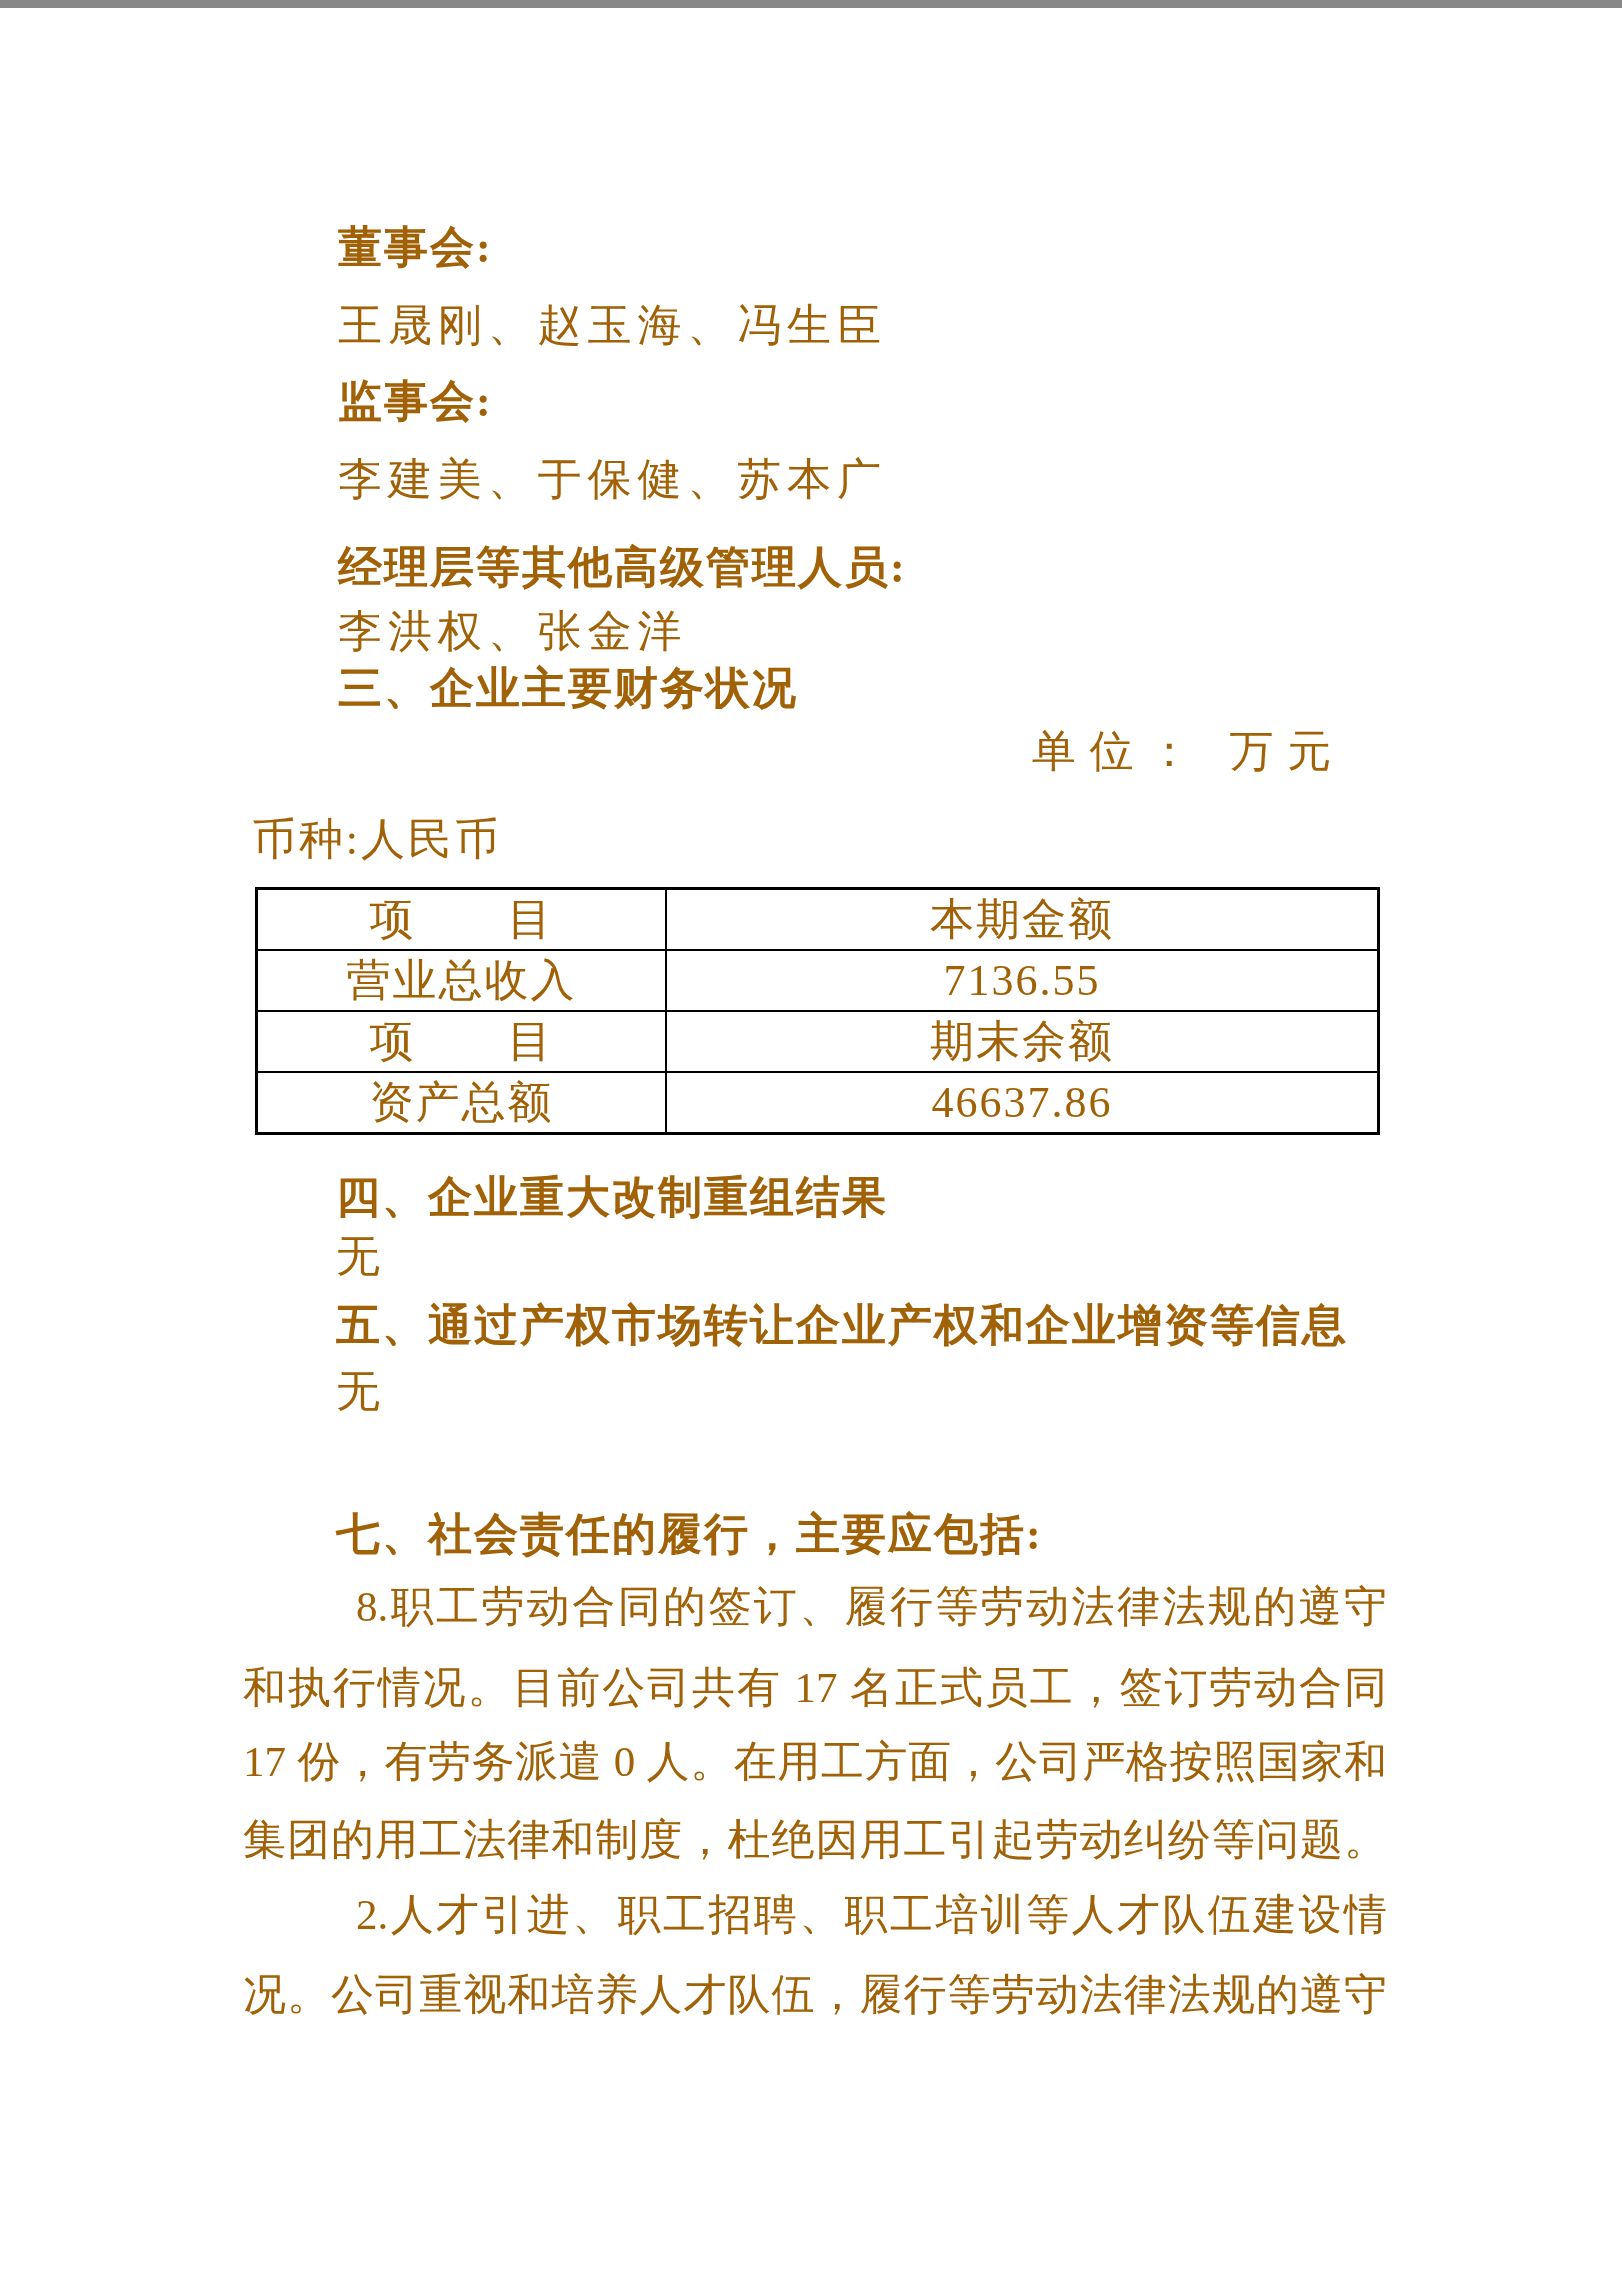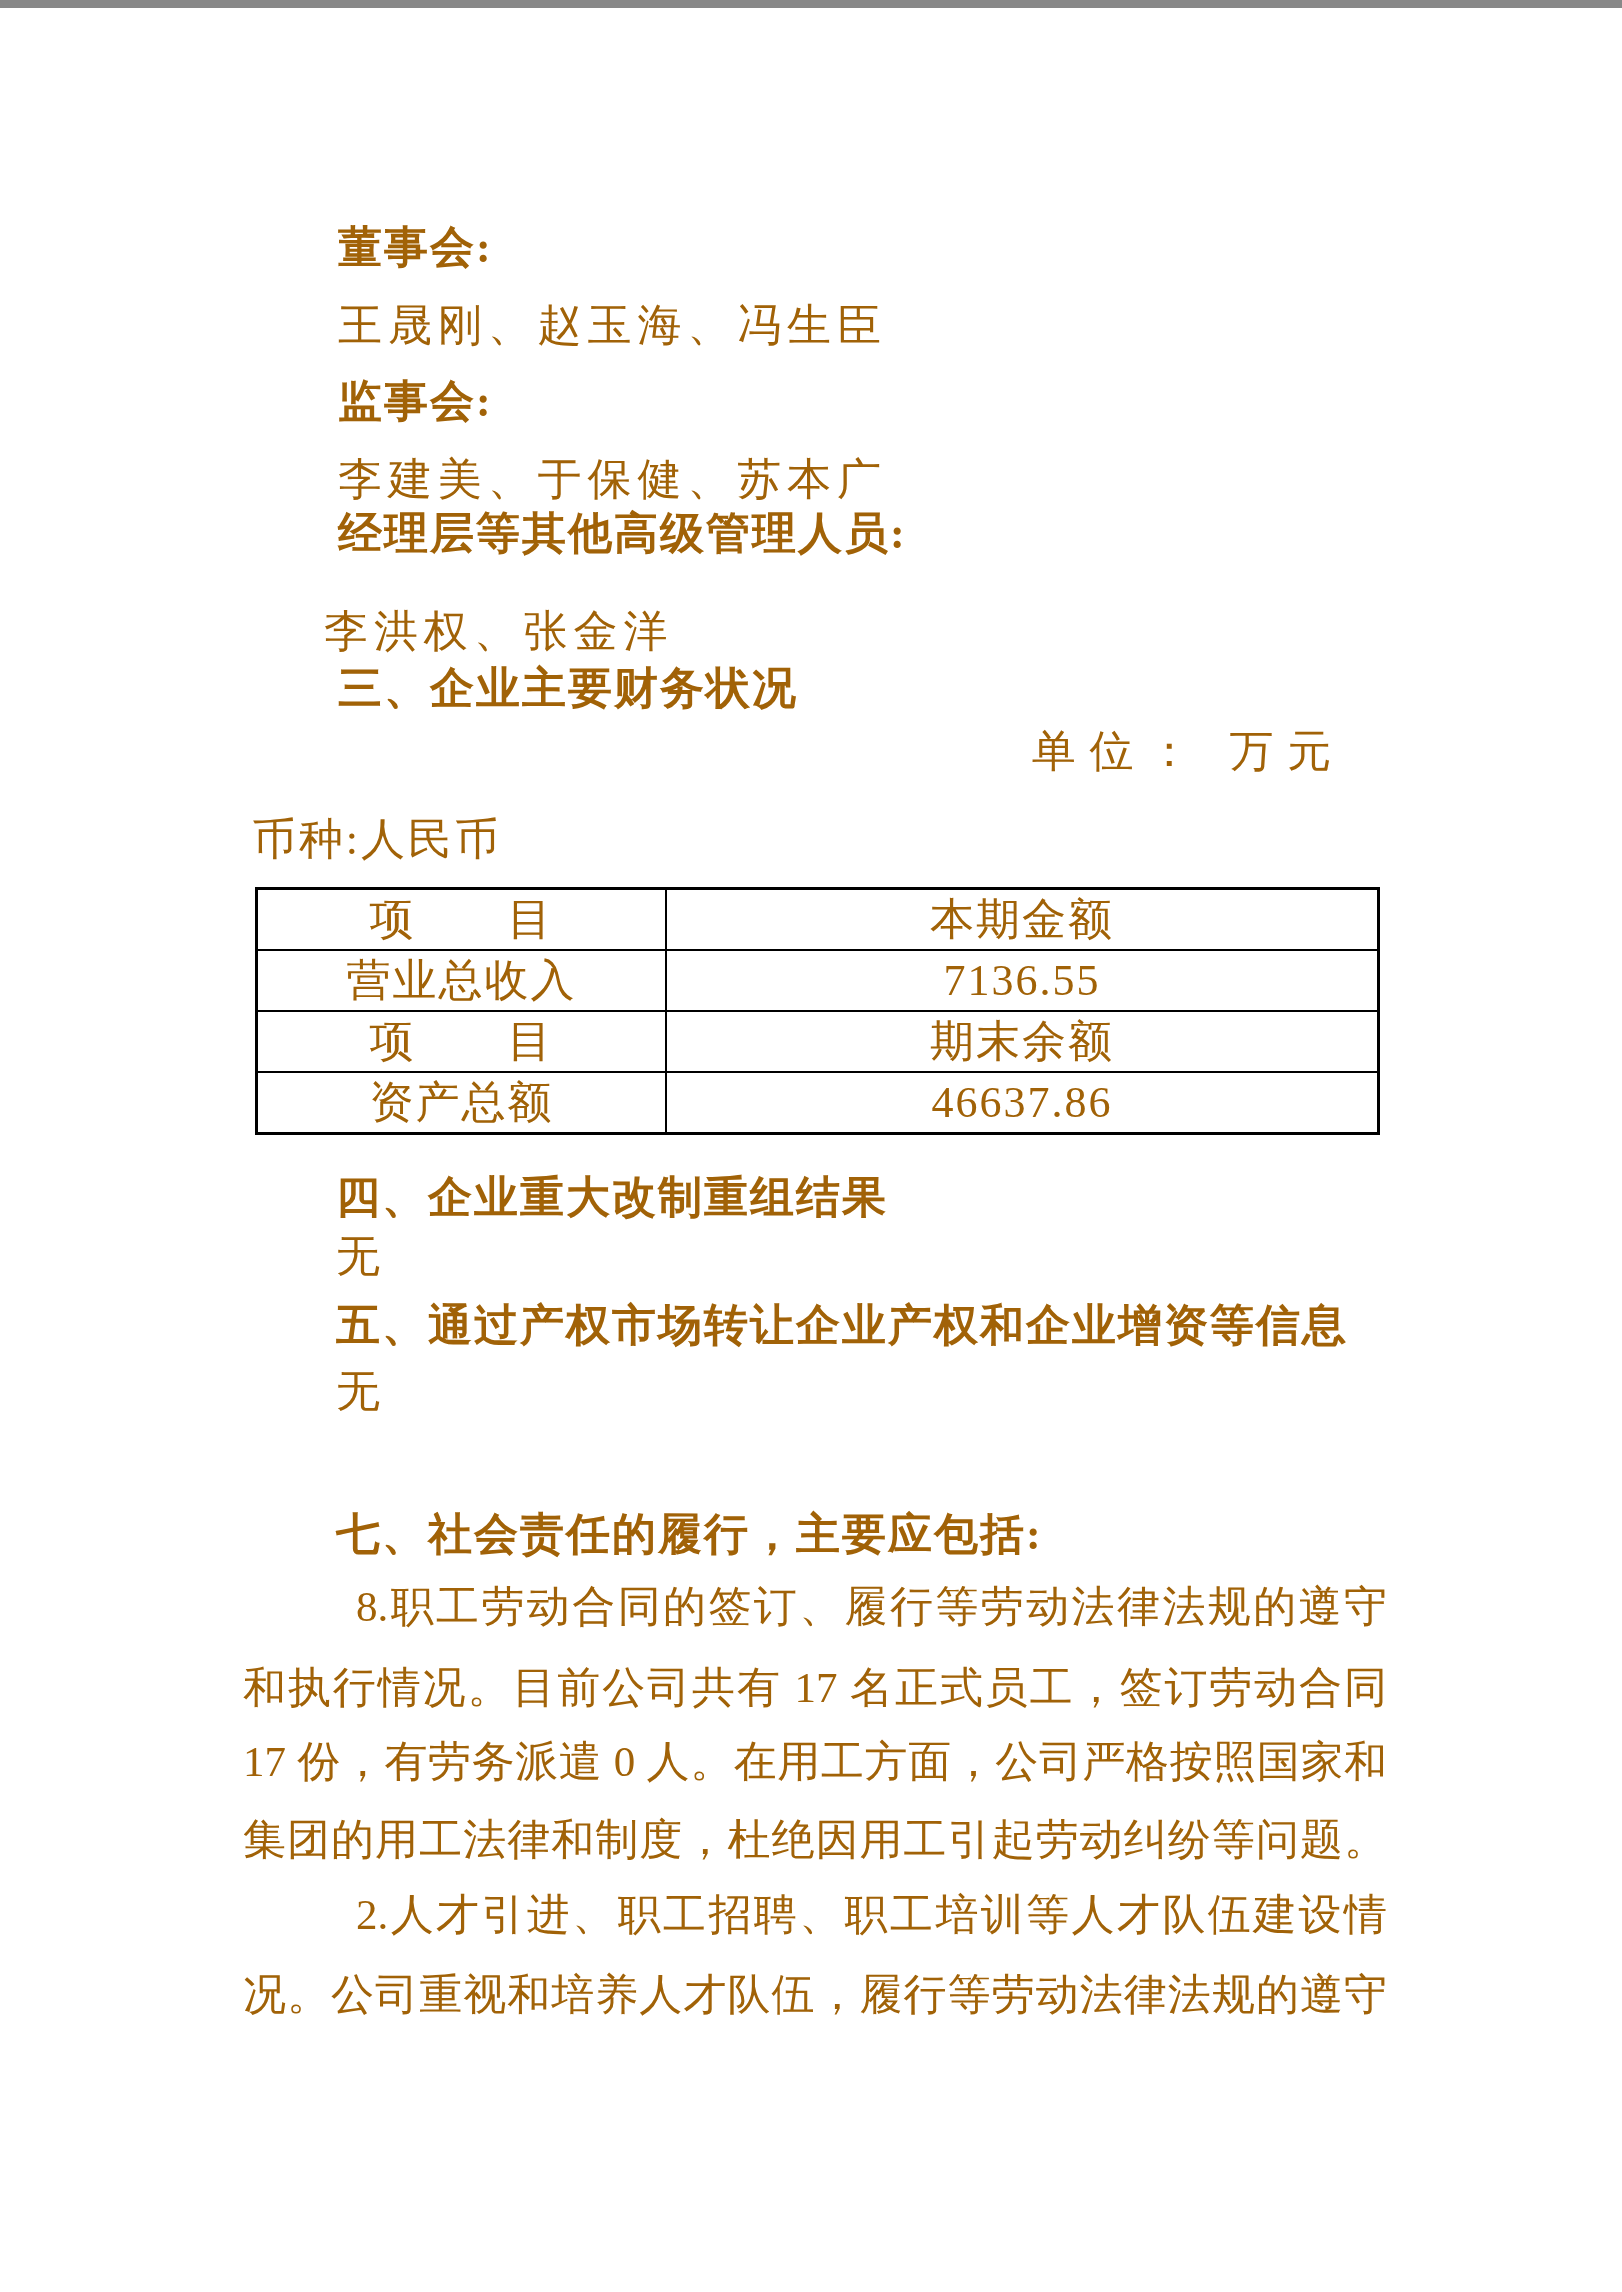--- a/index.html
+++ b/index.html
@@ -56,22 +56,22 @@
 </style>
 </head>
 <body>
 
 <div class="page">
 
   <div class="ln b" style="left:338px; top:214px;">董事会:</div>
   <div class="ln names" style="left:338px; top:292px;">王晟刚、赵玉海、冯生臣</div>
   <div class="ln b" style="left:338px; top:368px;">监事会:</div>
   <div class="ln names" style="left:338px; top:446px;">李建美、于保健、苏本广</div>
-  <div class="ln b" style="left:338px; top:500px;">经理层等其他高级管理人员:</div>
-  <div class="ln names" style="left:324px; top:598px;">李洪权、张金洋</div>
+  <div class="ln b" style="left:338px; top:534px;">经理层等其他高级管理人员:</div>
+  <div class="ln names" style="left:338px; top:598px;">李洪权、张金洋</div>
 
   <div class="ln b" style="left:338px; top:655px;">三、企业主要财务状况</div>
   <div class="ln unit" style="right:292px; top:718px;">单位： 万元</div>
   <div class="ln cur" style="left:252px; top:806px;">币种:人民币</div>
 
   <table class="fin-table">
     <tbody>
         <tr class="hdr">
       <td class="col-item">项　　目</td>
       <td>本期金额</td>

